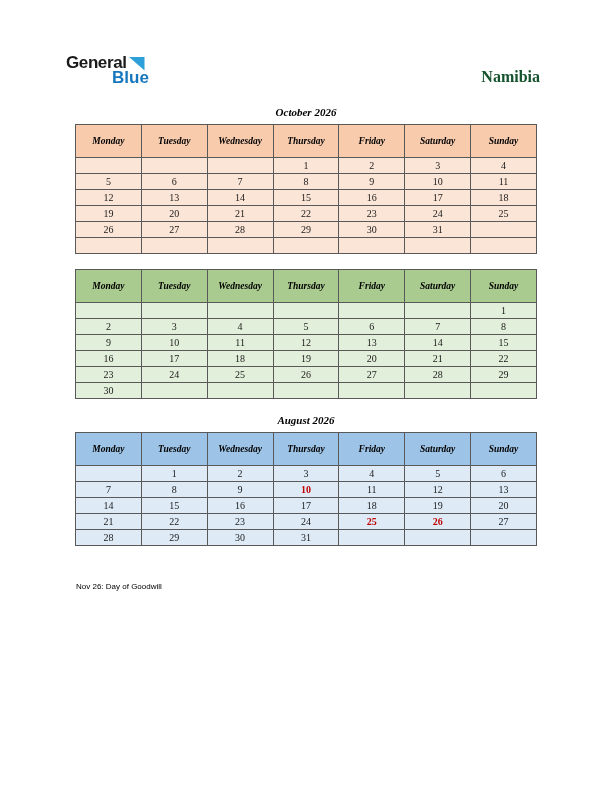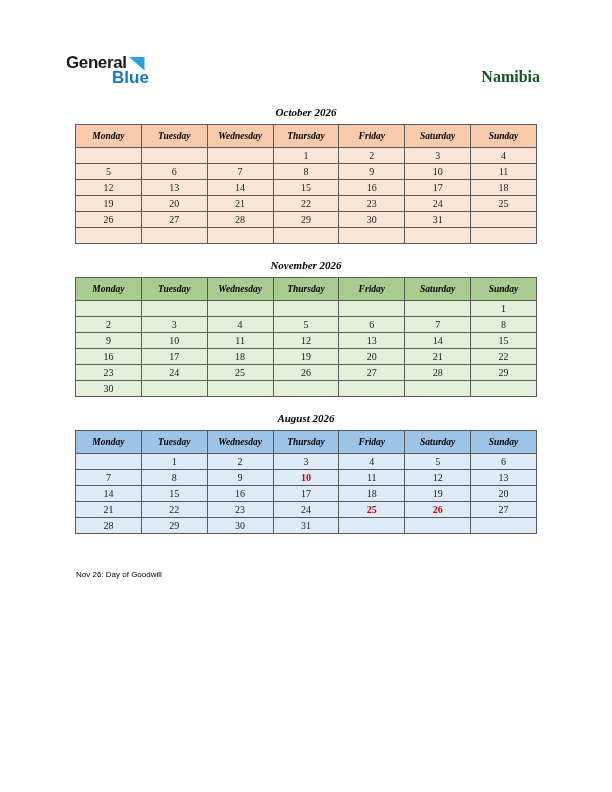--- a/index.html
+++ b/index.html
@@ -18,21 +18,21 @@
   .logo-triangle { width: 16px; height: 14px; background: #2E9FD8; clip-path: polygon(0 0, 100% 0, 100% 100%); margin: 2px 0 0 2px; }
   .logo-blue { font-size: 17px; font-weight: 700; color: #1878BE; margin: -2px 0 0 46px; }
   .country { font-size: 16px; font-weight: 700; color: #14532d; margin-top: 14px; font-family: "Liberation Serif", serif; }
   
   .months { margin-top: 20px; }
   .month { width: 462px; margin: 0 auto; }
   .month + .month { margin-top: 15px; }
   .month-title { text-align: center; font-size: 11px; font-style: italic; font-weight: 700; margin: 0 0 6px 0; color: #000; }
   table.cal { width: 100%; border-collapse: collapse; table-layout: fixed; }
   .cal th, .cal td { border: 1px solid #595959; padding: 0; text-align: center; vertical-align: middle; }
-  .cal th { background: var(--head-bg, #ddd); height: 23px; font-size: 9.5px; font-style: italic; font-weight: 700; color: #000; }
+  .cal th { background: var(--head-bg, #ddd); height: 33px; font-size: 9.5px; font-style: italic; font-weight: 700; color: #000; }
   .cal td { background: var(--cell-bg, #f5f5f5); height: 16px; font-size: 10px; color: #1a1a1a; }
   .cal td.holiday { color: var(--holiday-color, #C00000); font-weight: 700; }
   
   .notes { margin: 34px 0 0 76px; font-family: "Liberation Sans", sans-serif; font-size: 8px; line-height: 14px; color: #000; }
   .note-line { white-space: pre; }
 </style>
 </head>
 <body>
 
 <div class="page">
@@ -116,21 +116,20 @@
               <td></td>
               <td></td>
               <td></td>
               <td></td>
             </tr>
           </tbody>
       </table>
     </section>
 
     <section class="month" style="--head-bg: #A9CB8F; --cell-bg: #E2EFDA;">
-      <h2 class="month-title">November 2026</h2>
       <table class="cal">
         <thead>
             <tr>
               <th>Monday</th>
               <th>Tuesday</th>
               <th>Wednesday</th>
               <th>Thursday</th>
               <th>Friday</th>
               <th>Saturday</th>
               <th>Sunday</th>

